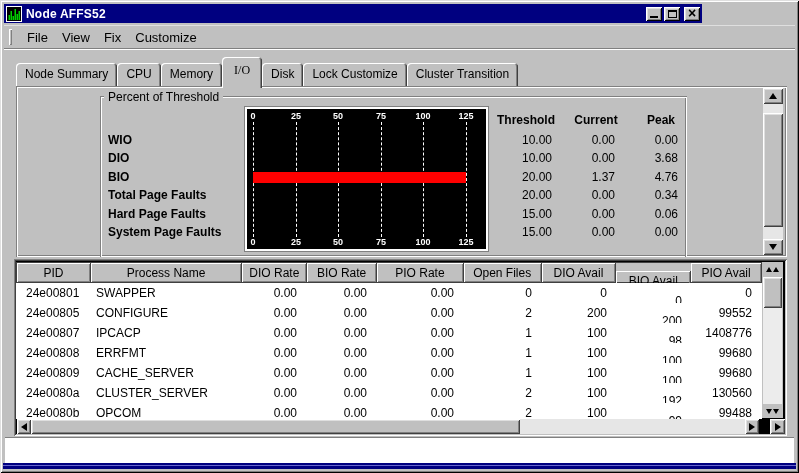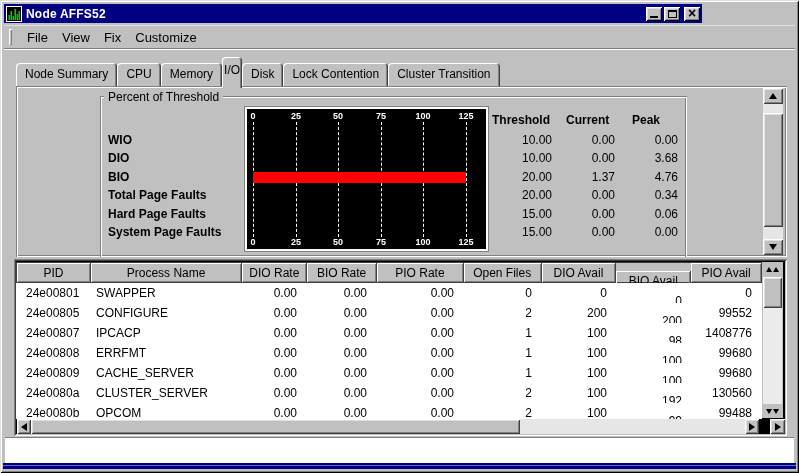--- a/index.html
+++ b/index.html
@@ -31,41 +31,41 @@
     border-bottom:1px solid #808080;box-shadow:0 1px 0 #fff;box-sizing:border-box;}
   .grip{width:3px;height:16px;margin:0 8px 0 5px;background:#c0c0c0;
     box-shadow:inset 1px 1px 0 #fff, inset -1px -1px 0 #808080;}
   .menu-item{font-size:13px;padding:2px 7px;white-space:nowrap;}
   
   .tabs{position:absolute;left:16px;top:57px;height:31px;display:flex;align-items:flex-start;}
   .tab{height:23px;margin-top:6px;line-height:22px;padding:0 9px;background:#c0c0c0;
     border-radius:4px 4px 0 0;white-space:nowrap;
     box-shadow:inset 1px 1px 0 #fff, inset -1px 0 0 #404040, inset -2px 0 0 #808080;}
   .tab.active{height:31px;margin-top:0;line-height:26px;position:relative;z-index:3;
-    padding:0 2px;
-    box-shadow:inset 1px 1px 0 #fff, inset -1px 0 0 #404040, inset -2px 0 0 #808080;}
+    padding:0 12px;
+    box-shadow:inset 1px 1px 0 #fff, inset -1px 0 0 #404040, inset -2px 0 0 #808080;font-family:Liberation Serif, serif;}
   
   .upper-panel{position:absolute;left:16px;top:86px;width:771px;height:171px;background:#c0c0c0;
     box-shadow:inset 1px 1px 0 #808080, inset -1px -1px 0 #fff,
                inset 2px 2px 0 #fff, inset -2px -2px 0 #808080;
     overflow:hidden;}
   .groupbox{position:absolute;left:84px;top:10px;width:587px;height:200px;
     box-shadow:inset 1px 1px 0 #808080, inset -1px -1px 0 #fff,
                inset 2px 2px 0 #fff, inset -2px -2px 0 #808080;}
   .group-title{position:absolute;left:88px;top:4px;background:#c0c0c0;padding:0 4px;z-index:2;}
   .legend-label{position:absolute;left:92px;height:16px;line-height:16px;font-weight:bold;white-space:nowrap;}
   .chart{position:absolute;left:229px;top:21px;width:239px;height:140px;background:#000;
     border:2px solid #fff;outline:1px solid #808080;}
   .grid{position:absolute;top:0;height:100%;width:0;}
   .grid .dash{position:absolute;left:0;top:13px;height:115px;width:0;border-left:1px dashed #fff;}
   .tick{position:absolute;transform:translateX(-50%);color:#fff;font-size:9px;font-weight:bold;white-space:nowrap;}
   .tick.top{top:2px;}
   .tick.bottom{top:128px;}
   .threshold-bar{position:absolute;height:11px;}
-  .vals-header{position:absolute;top:27px;font-weight:bold;white-space:nowrap;}
+  .vals-header{position:absolute;top:27px;font-weight:bold;text-align:center;white-space:nowrap;}
   .val-row{position:absolute;left:472px;width:206px;height:16px;line-height:16px;display:flex;}
   .val-cell{text-align:right;}
   .val-cell.t{width:64px;} .val-cell.c{width:63px;} .val-cell.p{width:63px;}
   
   .raised{background:#c0c0c0;
     box-shadow:inset 1px 1px 0 #fff, inset -1px -1px 0 #404040,
                inset 2px 2px 0 #dfdfdf, inset -2px -2px 0 #808080;}
   .vscroll{position:absolute;left:747px;top:2px;width:20px;height:167px;background:#e6e6e6;}
   .vs-btn{position:absolute;left:0;width:20px;height:16px;display:flex;align-items:center;justify-content:center;}
   .vs-up{top:0;} .vs-down{bottom:0;}
@@ -149,21 +149,21 @@
     <span class="menu-item">Fix</span>
     <span class="menu-item">Customize</span>
   </div>
 
   <div class="tabs">
     <div class="tab">Node Summary</div>
     <div class="tab">CPU</div>
     <div class="tab">Memory</div>
     <div class="tab active">I/O</div>
     <div class="tab">Disk</div>
-    <div class="tab">Lock Contention</div>
+    <div class="tab">Lock Customize</div>
     <div class="tab">Cluster Transition</div>
   </div>
 
   <div class="upper-panel">
     <div class="groupbox"></div>
     <div class="group-title">Percent of Threshold</div>
 
     <div class="legend-label" style="top:46px">WIO</div>
     <div class="legend-label" style="top:64px">DIO</div>
     <div class="legend-label" style="top:83px">BIO</div>

